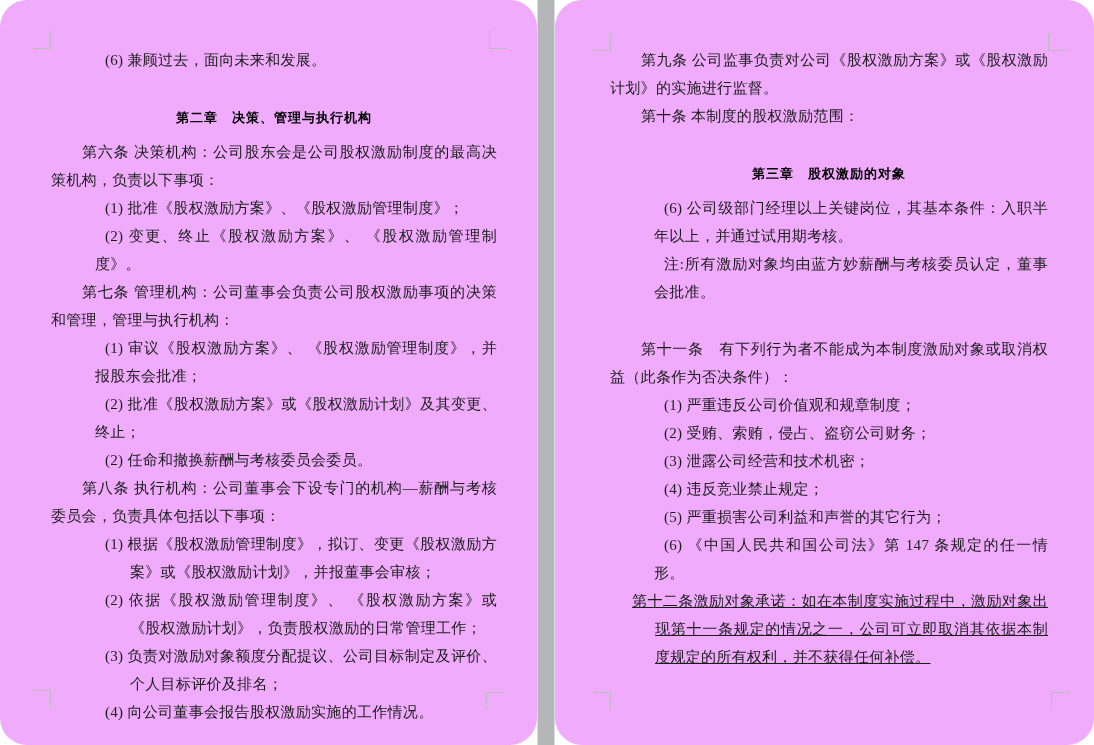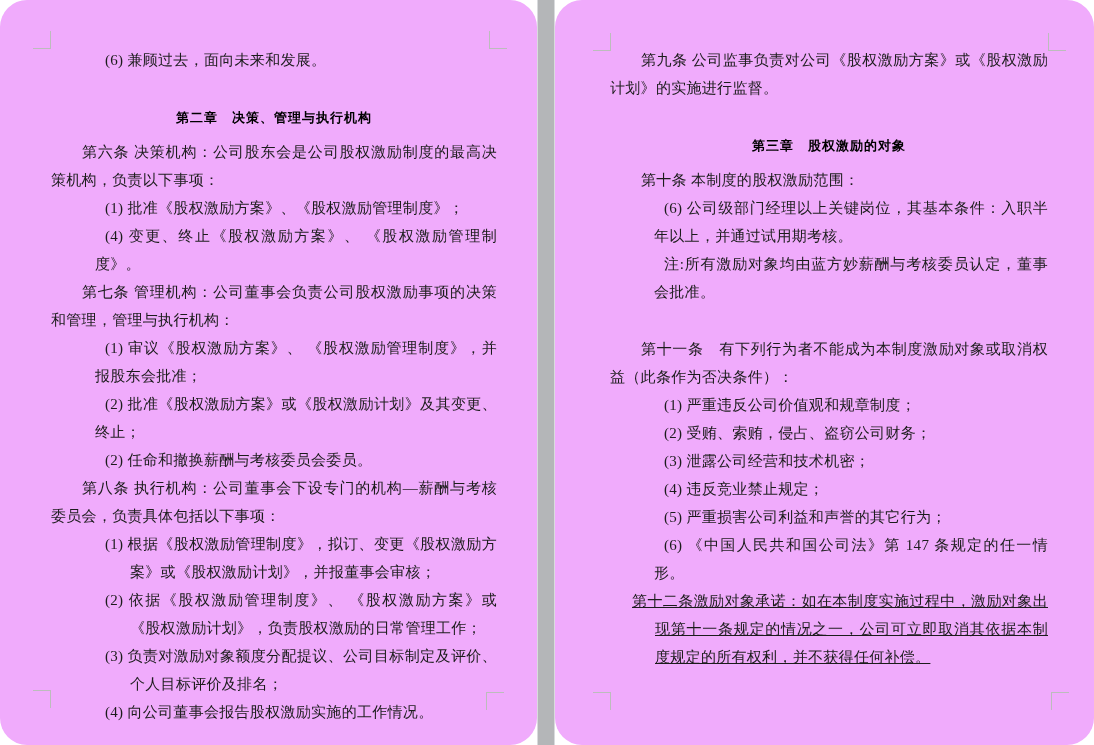--- a/index.html
+++ b/index.html
@@ -91,21 +91,21 @@
   <div class="page page--left">
     <div class="mark mark--tl"></div>
     <div class="mark mark--tr"></div>
     <div class="mark mark--bl"></div>
     <div class="mark mark--br"></div>
     <div class="page-body">
         <p class="blk item">(6) 兼顾过去，面向未来和发展。</p>
         <p class="blk heading">第二章　决策、管理与执行机构</p>
         <p class="blk para">第六条 决策机构：公司股东会是公司股权激励制度的最高决策机构，负责以下事项：</p>
         <p class="blk item">(1) 批准《股权激励方案》、《股权激励管理制度》；</p>
-        <p class="blk item">(4) 变更、终止《股权激励方案》、 《股权激励管理制度》。</p>
+        <p class="blk item">(2) 变更、终止《股权激励方案》、 《股权激励管理制度》。</p>
         <p class="blk para">第七条 管理机构：公司董事会负责公司股权激励事项的决策和管理，管理与执行机构：</p>
         <p class="blk item">(1) 审议《股权激励方案》、 《股权激励管理制度》，并报股东会批准；</p>
         <p class="blk item">(2) 批准《股权激励方案》或《股权激励计划》及其变更、终止；</p>
         <p class="blk item">(2) 任命和撤换薪酬与考核委员会委员。</p>
         <p class="blk para">第八条 执行机构：公司董事会下设专门的机构—薪酬与考核委员会，负责具体包括以下事项：</p>
         <p class="blk item-hang">(1) 根据《股权激励管理制度》，拟订、变更《股权激励方案》或《股权激励计划》，并报董事会审核；</p>
         <p class="blk item-hang">(2) 依据《股权激励管理制度》、 《股权激励方案》或《股权激励计划》，负责股权激励的日常管理工作；</p>
         <p class="blk item-hang">(3) 负责对激励对象额度分配提议、公司目标制定及评价、个人目标评价及排名；</p>
         <p class="blk item">(4) 向公司董事会报告股权激励实施的工作情况。</p>
       </div>
@@ -113,22 +113,22 @@
 
   <div class="page-gap"></div>
 
   <div class="page page--right">
     <div class="mark mark--tl"></div>
     <div class="mark mark--tr"></div>
     <div class="mark mark--bl"></div>
     <div class="mark mark--br"></div>
     <div class="page-body">
         <p class="blk para">第九条 公司监事负责对公司《股权激励方案》或《股权激励计划》的实施进行监督。</p>
+        <p class="blk para">第十条 本制度的股权激励范围：</p>
         <p class="blk heading">第三章　股权激励的对象</p>
-        <p class="blk para">第十条 本制度的股权激励范围：</p>
         <p class="blk item">(6) 公司级部门经理以上关键岗位，其基本条件：入职半年以上，并通过试用期考核。</p>
         <p class="blk item">注:所有激励对象均由蓝方妙薪酬与考核委员认定，董事会批准。</p>
         <p class="blk para space-before">第十一条　有下列行为者不能成为本制度激励对象或取消权益（此条作为否决条件）：</p>
         <p class="blk item">(1) 严重违反公司价值观和规章制度；</p>
         <p class="blk item">(2) 受贿、索贿，侵占、盗窃公司财务；</p>
         <p class="blk item">(3) 泄露公司经营和技术机密；</p>
         <p class="blk item">(4) 违反竞业禁止规定；</p>
         <p class="blk item">(5) 严重损害公司利益和声誉的其它行为；</p>
         <p class="blk item">(6) 《中国人民共和国公司法》第 147 条规定的任一情形。</p>
         <p class="blk para-hang">第十二条激励对象承诺：如在本制度实施过程中，激励对象出现第十一条规定的情况之一，公司可立即取消其依据本制度规定的所有权利，并不获得任何补偿。</p>

